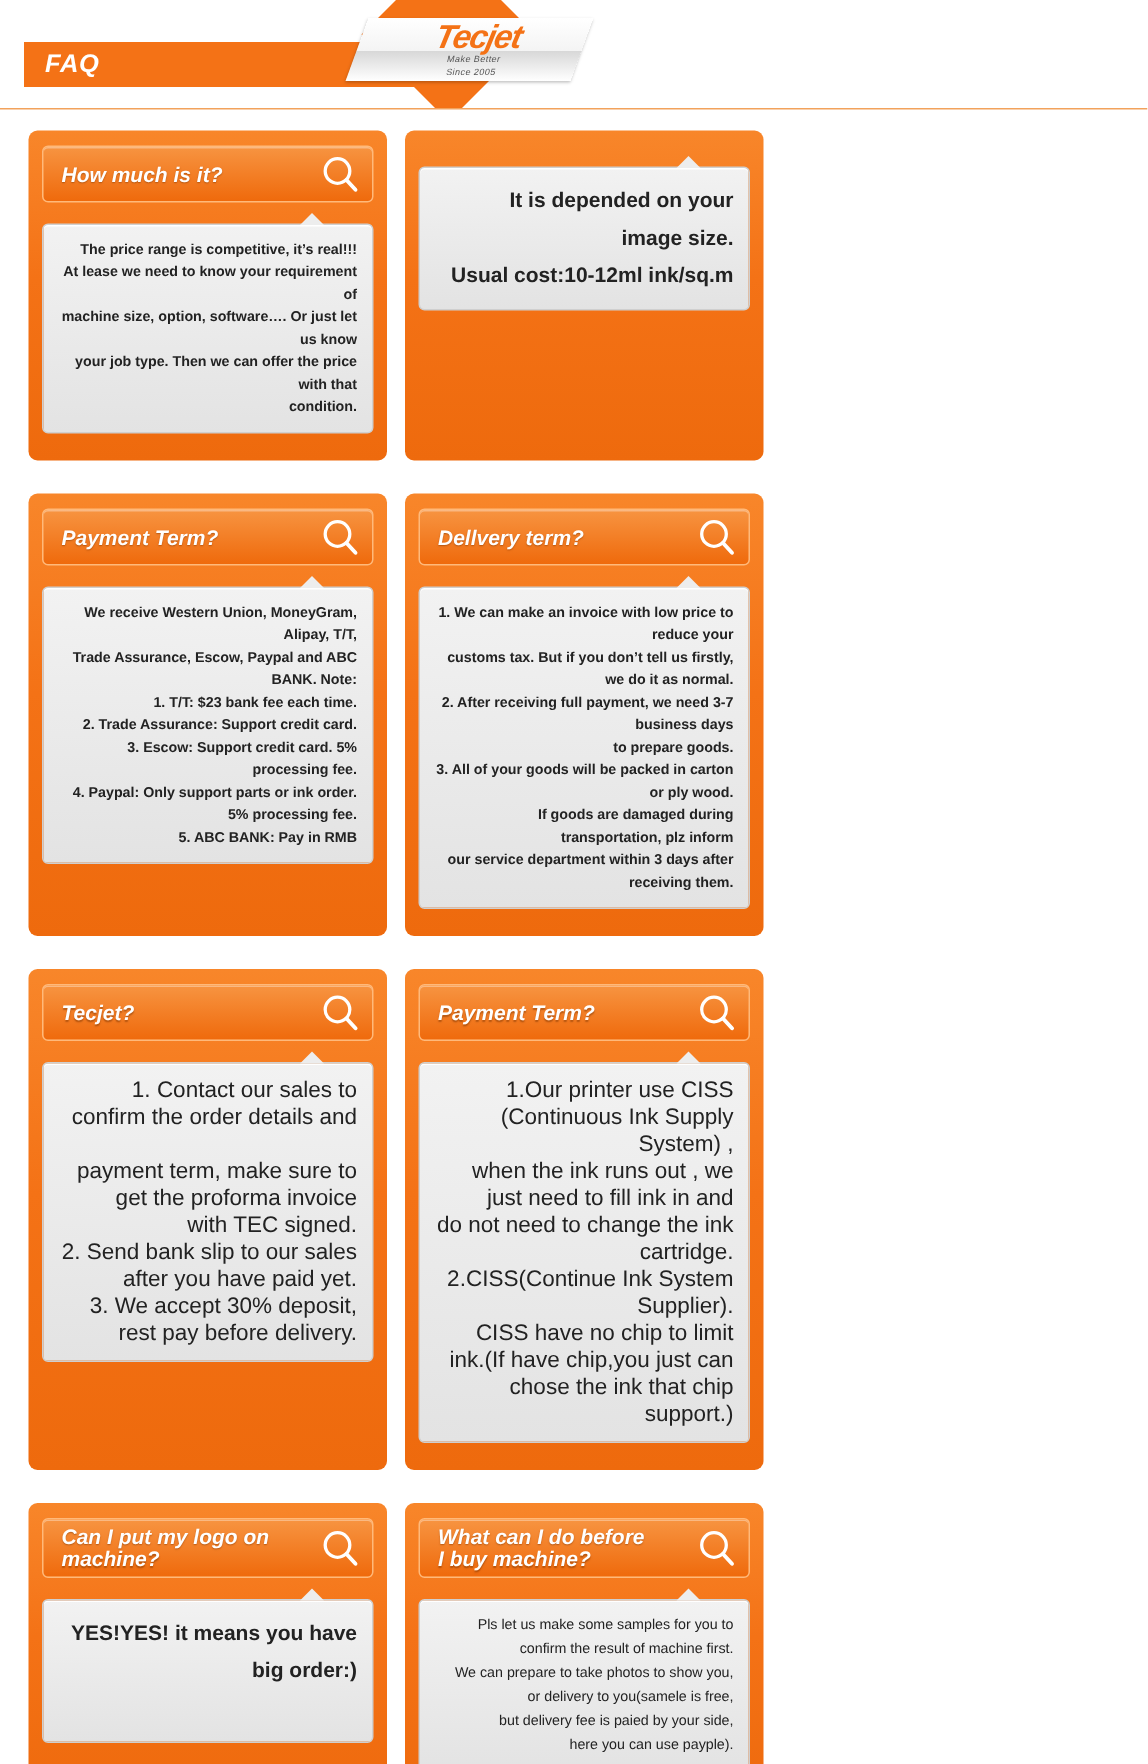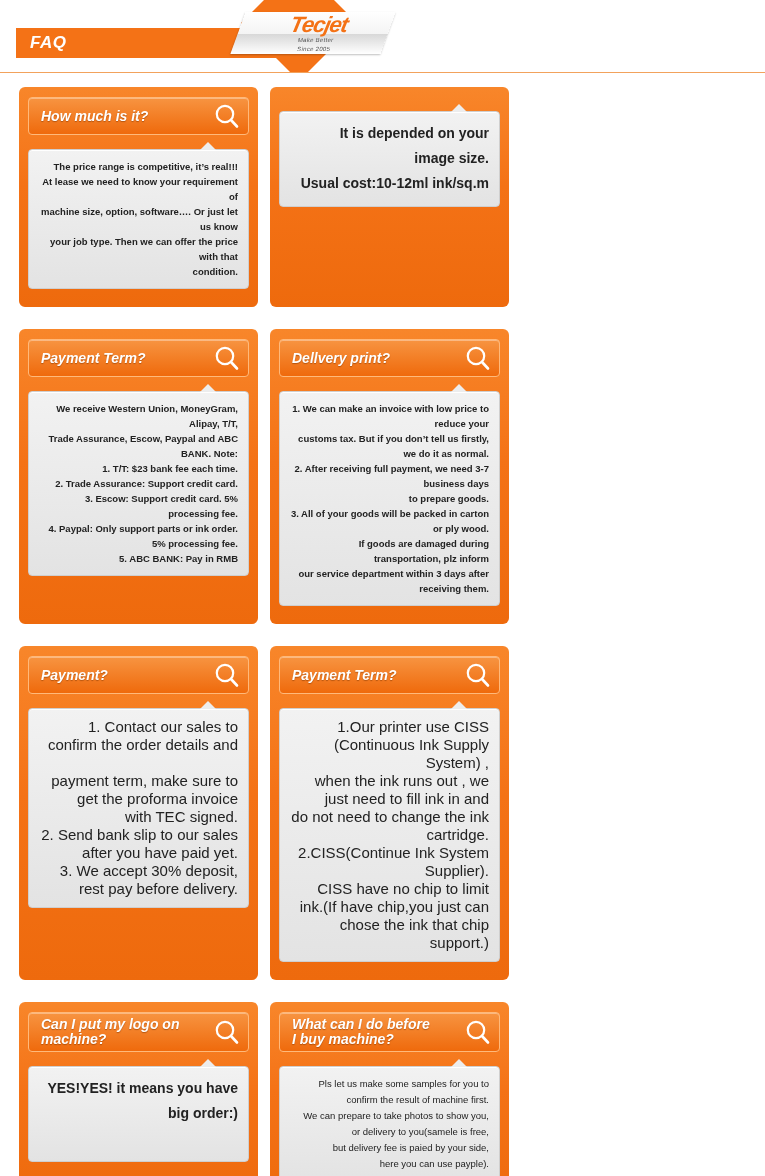--- a/index.html
+++ b/index.html
@@ -227,35 +227,35 @@
             <line x1="17" y1="17" x2="23" y2="23.5" stroke="#ffffff" stroke-width="2.6" stroke-linecap="round"></line>
           </svg>
         </span>
       </div>
       <div class="a-panel">
         <p>We receive Western Union, MoneyGram, Alipay, T/T,<br>Trade Assurance, Escow, Paypal and ABC BANK. Note:<br>1. T/T: $23 bank fee each time.<br>2. Trade Assurance: Support credit card.<br>3. Escow: Support credit card. 5% processing fee.<br>4. Paypal: Only support parts or ink order. 5% processing fee.<br>5. ABC BANK: Pay in RMB</p>
       </div>
     </div>
     <div class="card">
       <div class="q-strip">
-        <div class="q-text">Dellvery print?</div>
+        <div class="q-text">Dellvery term?</div>
         <span class="q-icon">
           <svg width="26" height="26" viewBox="0 0 26 26">
             <circle cx="11" cy="11" r="8.2" fill="none" stroke="#ffffff" stroke-width="2.2"></circle>
             <line x1="17" y1="17" x2="23" y2="23.5" stroke="#ffffff" stroke-width="2.6" stroke-linecap="round"></line>
           </svg>
         </span>
       </div>
       <div class="a-panel">
         <p>1. We can make an invoice with low price to reduce your<br>customs tax. But if you don’t tell us firstly, we do it as normal.<br>2. After receiving full payment, we need 3-7 business days<br>to prepare goods.<br>3. All of your goods will be packed in carton or ply wood.<br>If goods are damaged during transportation, plz inform<br>our service department within 3 days after receiving them.</p>
       </div>
     </div>
     <div class="card">
       <div class="q-strip">
-        <div class="q-text">Payment?</div>
+        <div class="q-text">Tecjet?</div>
         <span class="q-icon">
           <svg width="26" height="26" viewBox="0 0 26 26">
             <circle cx="11" cy="11" r="8.2" fill="none" stroke="#ffffff" stroke-width="2.2"></circle>
             <line x1="17" y1="17" x2="23" y2="23.5" stroke="#ffffff" stroke-width="2.6" stroke-linecap="round"></line>
           </svg>
         </span>
       </div>
       <div class="a-panel mid">
         <p>1. Contact our sales to confirm the order details and<br><br>payment term, make sure  to get the proforma invoice<br>with TEC signed.<br>2. Send bank slip to our sales after you have paid yet.<br>3. We accept 30% deposit, rest pay before delivery.</p>
       </div>

